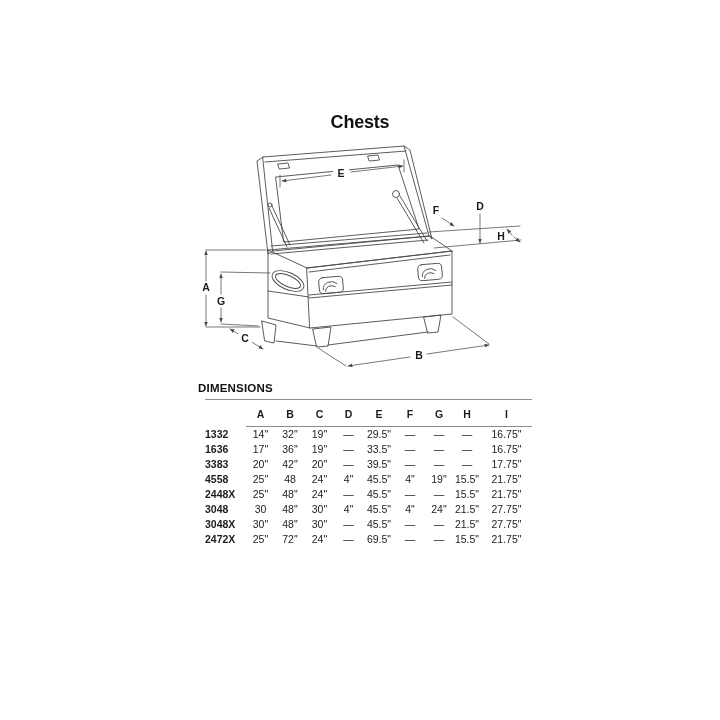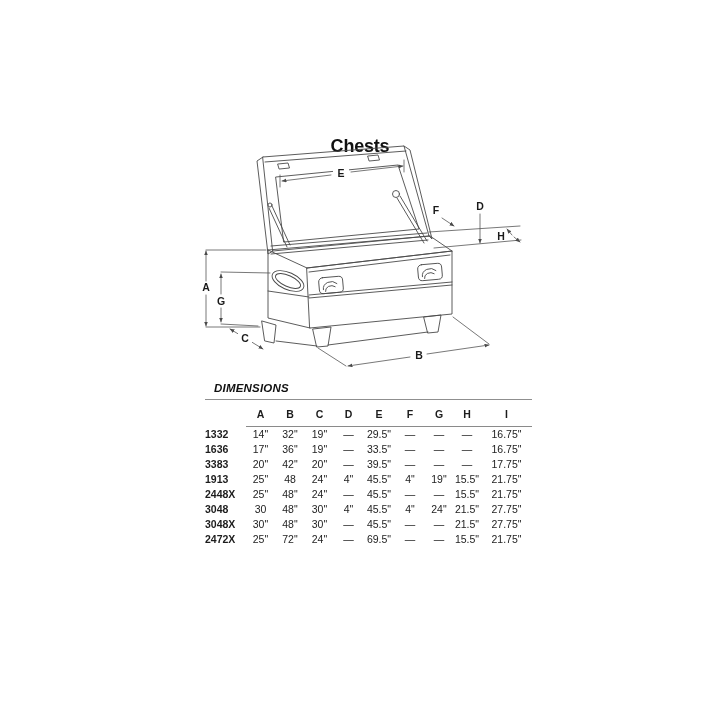--- a/index.html
+++ b/index.html
@@ -1,27 +1,27 @@
 <!DOCTYPE html>
 <html><head>
 <meta charset="utf-8">
 <style>
   html,body{margin:0;padding:0;background:#fff;}
   .page{position:relative;width:720px;height:720px;background:#ffffff;overflow:hidden;
         font-family:"Liberation Sans",sans-serif;color:#1c1c1c;}
   .title{position:absolute;left:0;top:112px;width:720px;text-align:center;
-         font-size:18px;font-weight:bold;letter-spacing:-0.2px;color:#111;margin-top:24px;}
+         font-size:18px;font-weight:bold;letter-spacing:-0.2px;color:#111;}
   .diagram{position:absolute;left:185px;top:140px;width:350px;height:240px;}
   .diagram svg{display:block;width:350px;height:240px;}
   .draw{fill:none;stroke:#4a4a4a;stroke-width:0.9;stroke-linejoin:round;stroke-linecap:round;}
   .dim{fill:none;stroke:#555;stroke-width:0.8;stroke-linecap:round;}
   .dlab{font:bold 10.5px "Liberation Sans",sans-serif;fill:#1a1a1a;text-anchor:middle;}
   .labbg{fill:#ffffff;stroke:none;}
-  .dim-heading{position:absolute;left:214px;top:382px;font-size:11.5px;font-weight:bold;
-               letter-spacing:0.2px;color:#111;font-style:italic;}
+  .dim-heading{position:absolute;left:198px;top:382px;font-size:11.5px;font-weight:bold;
+               letter-spacing:0.2px;color:#111;}
   .top-rule{position:absolute;left:205px;top:399px;width:327px;height:1px;background:#8f8f8f;}
   table.dims{position:absolute;left:205px;top:402px;width:327px;border-collapse:collapse;
              table-layout:fixed;}
   table.dims th,table.dims td{padding:0;white-space:nowrap;font-size:10.5px;line-height:15px;}
   table.dims thead th{height:24px;vertical-align:middle;text-align:center;font-weight:bold;
                       border-bottom:1px solid #8a8a8a;}
   table.dims thead th.model-col{border-bottom:none;}
   table.dims tbody th{text-align:left;font-weight:bold;height:15px;}
   table.dims tbody td{text-align:center;height:15px;font-weight:normal;color:#222;}
 </style>
@@ -202,21 +202,21 @@
           <td>42"</td>
           <td>20"</td>
           <td>—</td>
           <td>39.5"</td>
           <td>—</td>
           <td>—</td>
           <td>—</td>
           <td>17.75"</td>
         </tr>
         <tr>
-          <th>1913</th>
+          <th>4558</th>
           <td>25"</td>
           <td>48</td>
           <td>24"</td>
           <td>4"</td>
           <td>45.5"</td>
           <td>4"</td>
           <td>19"</td>
           <td>15.5"</td>
           <td>21.75"</td>
         </tr>

